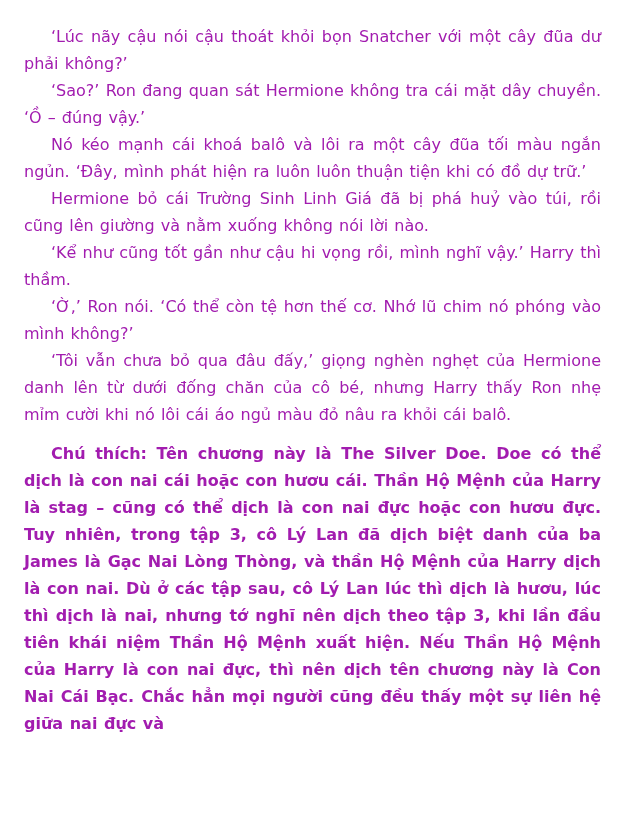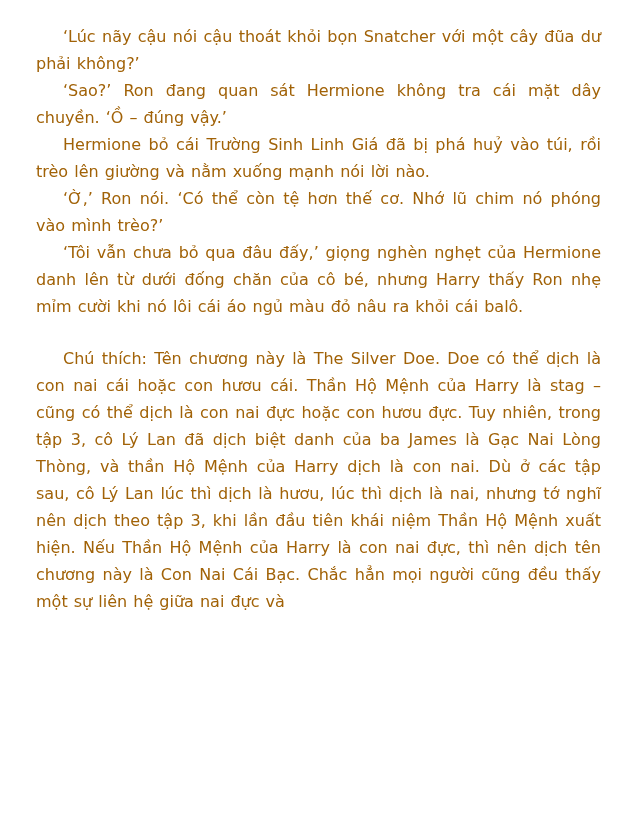--- a/index.html
+++ b/index.html
@@ -6,41 +6,44 @@
     margin: 0;
     padding: 0;
     background: #ffffff;
   }
   .page {
     position: relative;
     width: 631px;
     height: 836px;
     box-sizing: border-box;
     background: #ffffff;
-    padding: 23px 30px 0 36px;
+    padding: 23px 30px 0 24px;
     overflow: hidden;
     font-family: "DejaVu Sans", "Liberation Sans", sans-serif;
     font-size: 16px;
     line-height: 27px;
-    color: #a16207;
+    color: #a21caf;
     text-align: justify;
   }
   .page p {
     margin: 0;
     padding: 0;
     text-indent: 27px;
     word-spacing: 1px;
   }
   .page p.note-paragraph {
-    margin-top: 25px; 
+    margin-top: 12px; 
+    font-weight: bold;
   }
 </style>
 </head>
 <body>
 
 <div class="page">
   <p>‘Lúc nãy cậu nói cậu thoát khỏi bọn Snatcher với một cây đũa dư phải không?’</p>
   <p>‘Sao?’ Ron đang quan sát Hermione không tra cái mặt dây chuyền. ‘Ồ – đúng vậy.’</p>
-  <p>Hermione bỏ cái Trường Sinh Linh Giá đã bị phá huỷ vào túi, rồi trèo lên giường và nằm xuống mạnh nói lời nào.</p>
-  <p>‘Ờ,’ Ron nói. ‘Có thể còn tệ hơn thế cơ. Nhớ lũ chim nó phóng vào mình trèo?’</p>
+  <p>Nó kéo mạnh cái khoá balô và lôi ra một cây đũa tối màu ngắn ngủn. ‘Đây, mình phát hiện ra luôn luôn thuận tiện khi có đồ dự trữ.’</p>
+  <p>Hermione bỏ cái Trường Sinh Linh Giá đã bị phá huỷ vào túi, rồi cũng lên giường và nằm xuống không nói lời nào.</p>
+  <p>‘Kể như cũng tốt gần như cậu hi vọng rồi, mình nghĩ vậy.’ Harry thì thầm.</p>
+  <p>‘Ờ,’ Ron nói. ‘Có thể còn tệ hơn thế cơ. Nhớ lũ chim nó phóng vào mình không?’</p>
   <p>‘Tôi vẫn chưa bỏ qua đâu đấy,’ giọng nghèn nghẹt của Hermione danh lên từ dưới đống chăn của cô bé, nhưng Harry thấy Ron nhẹ mỉm cười khi nó lôi cái áo ngủ màu đỏ nâu ra khỏi cái balô.</p>
   <p class="note-paragraph">Chú thích: Tên chương này là The Silver Doe. Doe có thể dịch là con nai cái hoặc con hươu cái. Thần Hộ Mệnh của Harry là stag – cũng có thể dịch là con nai đực hoặc con hươu đực. Tuy nhiên, trong tập 3, cô Lý Lan đã dịch biệt danh của ba James là Gạc Nai Lòng Thòng, và thần Hộ Mệnh của Harry dịch là con nai. Dù ở các tập sau, cô Lý Lan lúc thì dịch là hươu, lúc thì dịch là nai, nhưng tớ nghĩ nên dịch theo tập 3, khi lần đầu tiên khái niệm Thần Hộ Mệnh xuất hiện. Nếu Thần Hộ Mệnh của Harry là con nai đực, thì nên dịch tên chương này là Con Nai Cái Bạc. Chắc hẳn mọi người cũng đều thấy một sự liên hệ giữa nai đực và</p>
 </div>
 
 </body></html>

